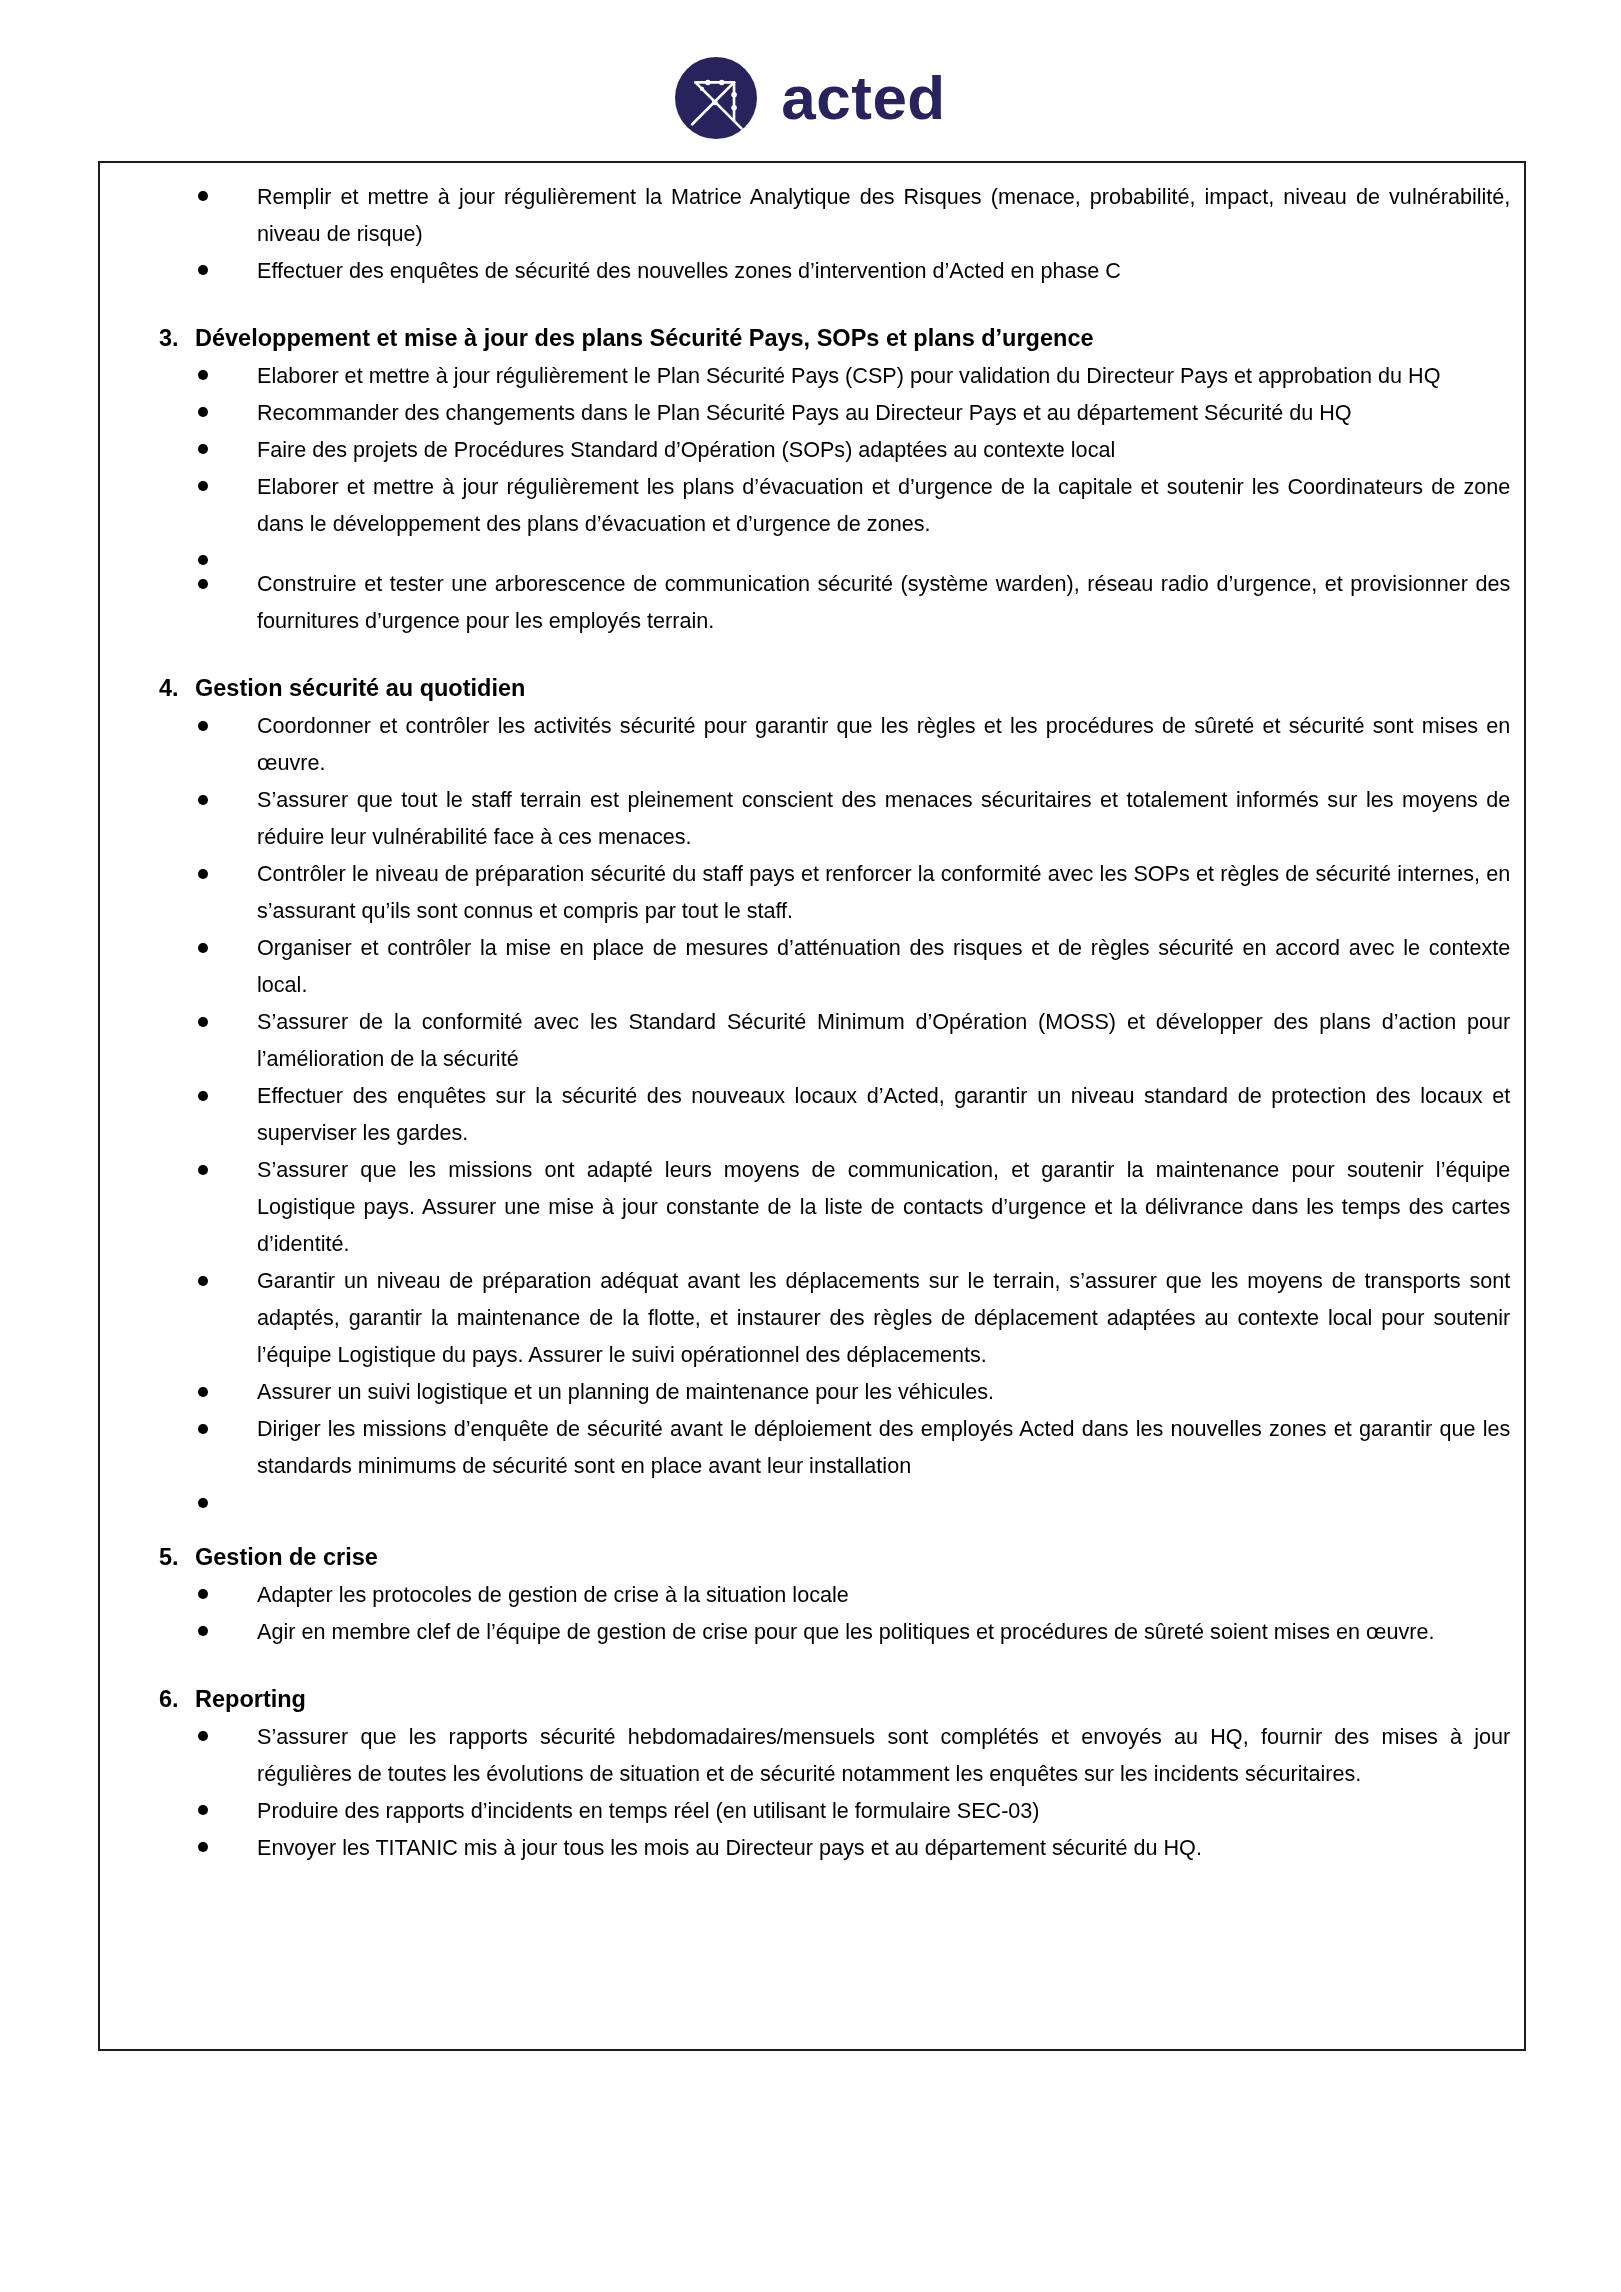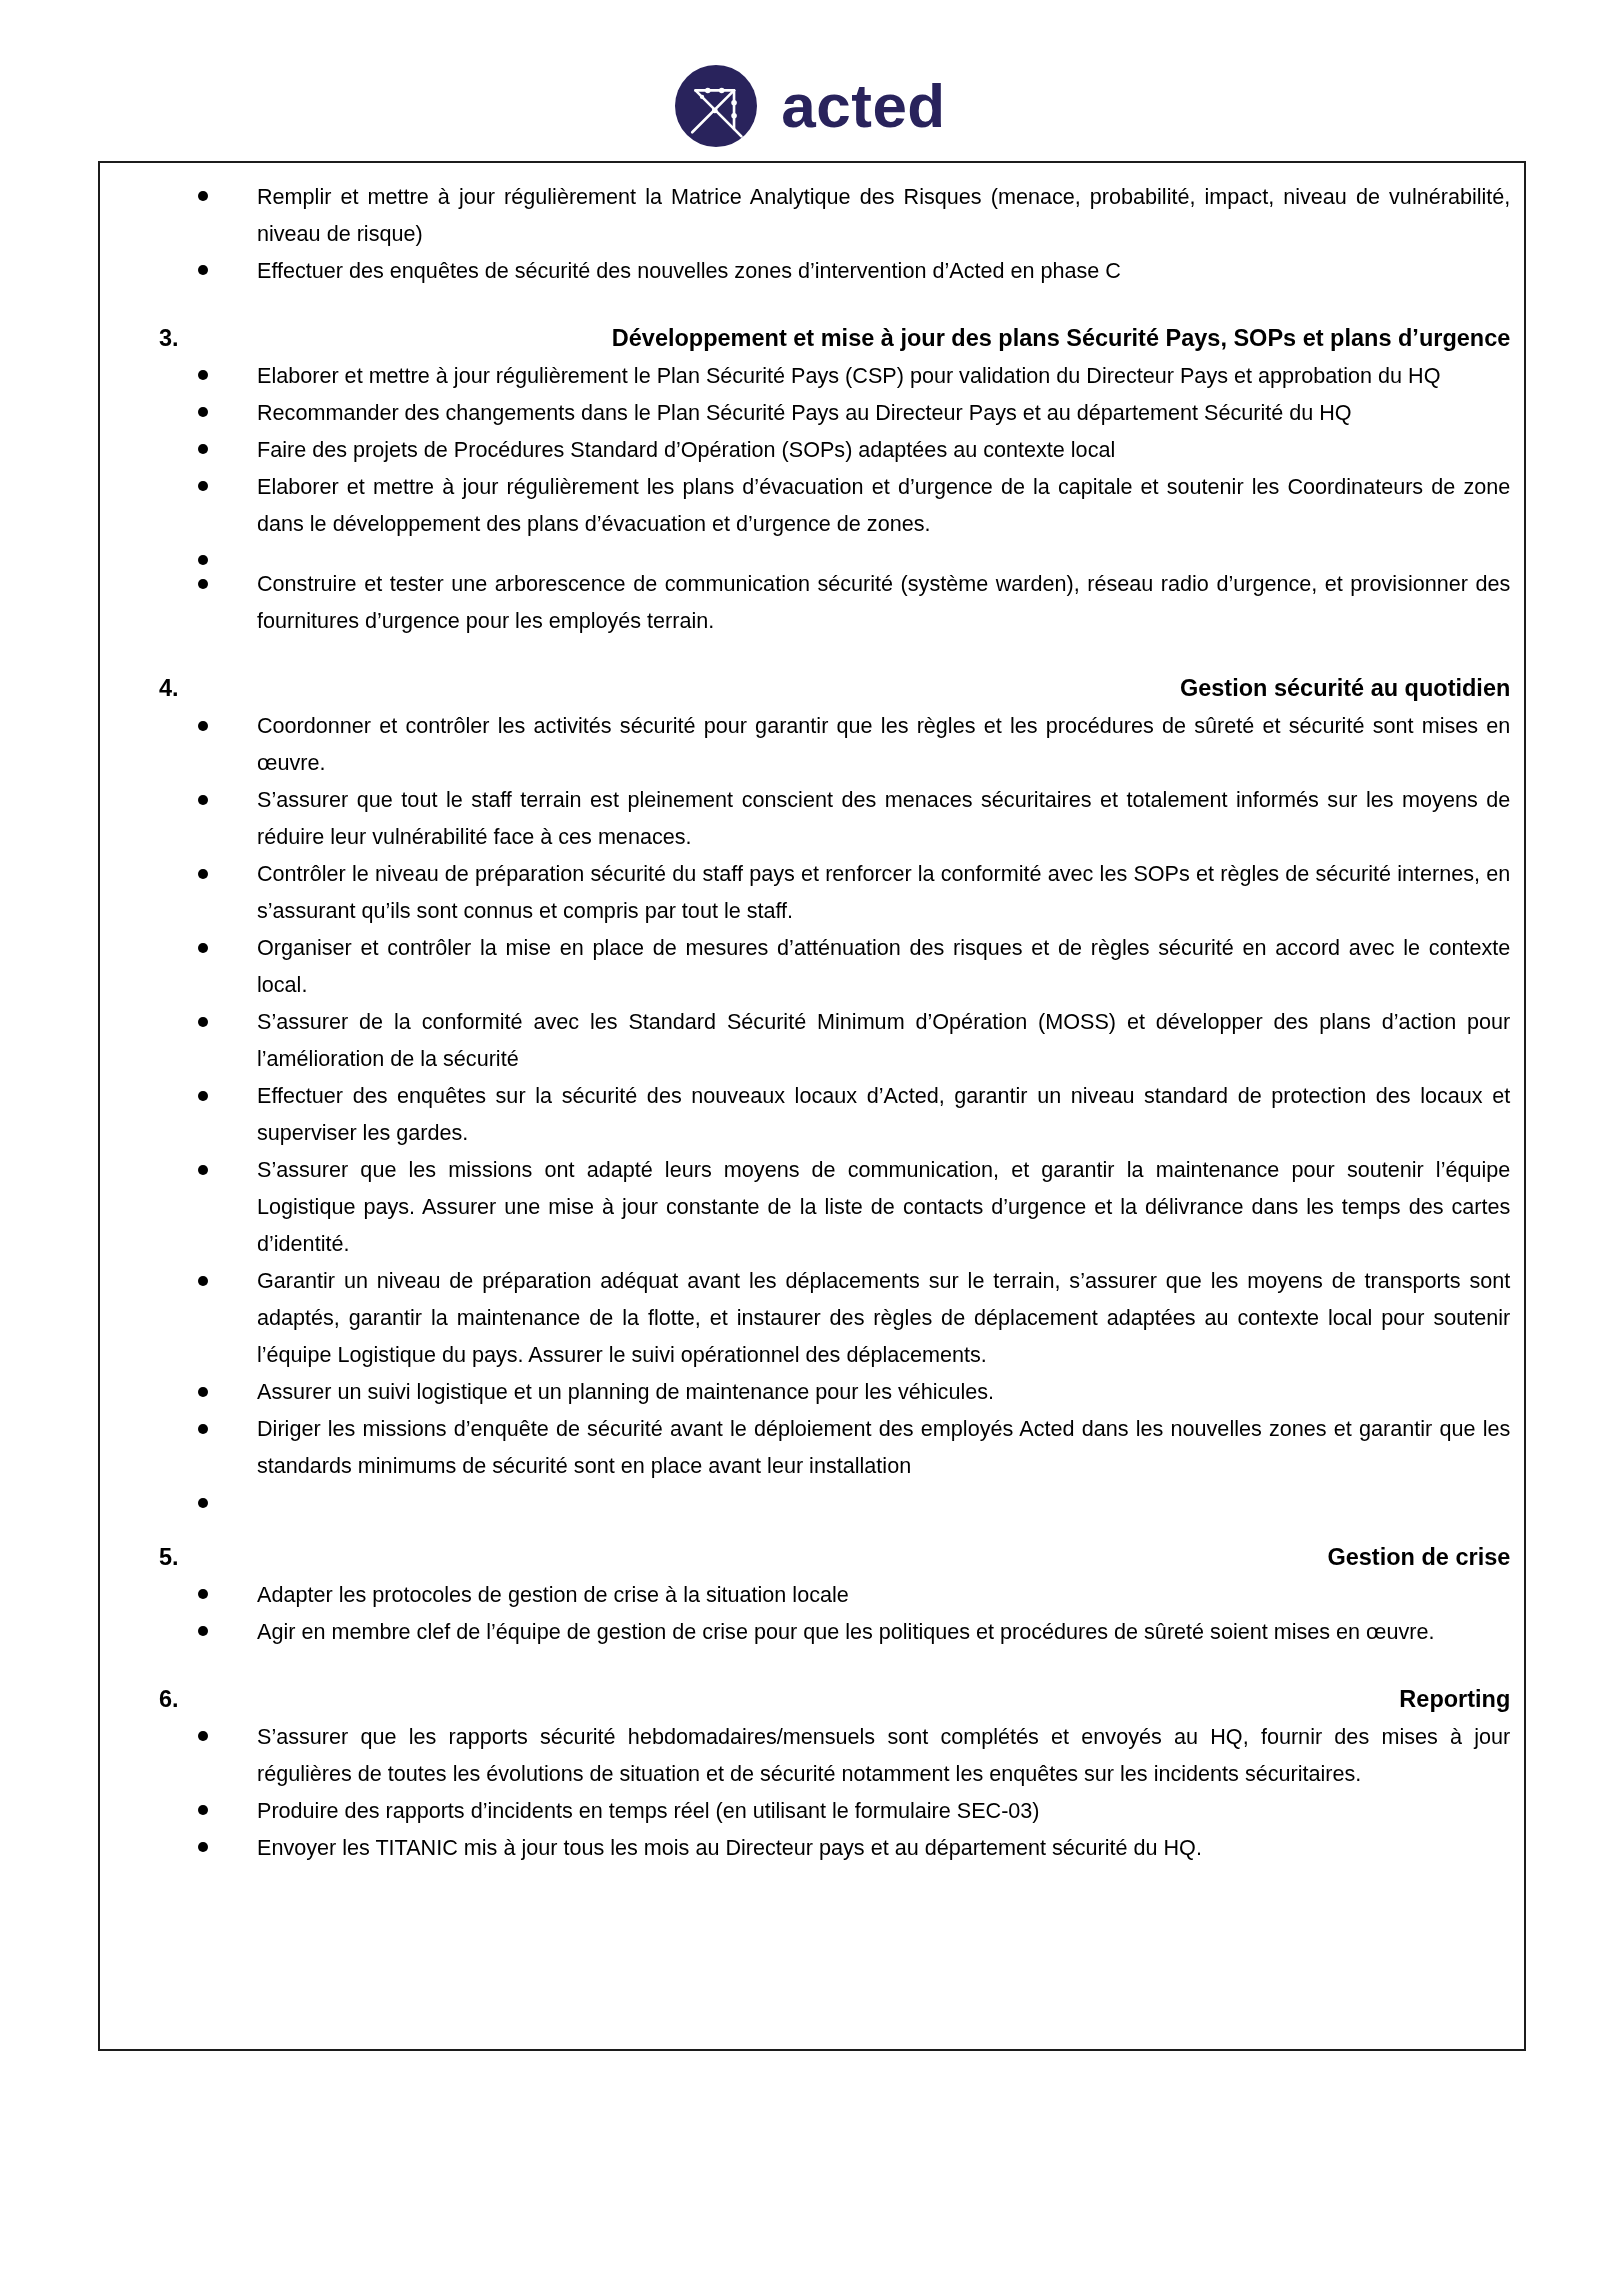--- a/index.html
+++ b/index.html
@@ -13,21 +13,21 @@
     overflow: hidden;
   }
   .logo {
     position: absolute;
     top: 57px;
     left: 0;
     width: 100%;
     height: 90px;
     display: flex;
     justify-content: center;
-    align-items: flex-end;
+    align-items: flex-start;
     gap: 24px;
   }
   .logo-icon { width: 82px; height: 82px; color: var(--brand, #29235c); }
   .logo-text {
     font-size: 62px;
     font-weight: 700;
     letter-spacing: 0.5px;
     color: var(--brand, #29235c);
     line-height: 82px;
   }
@@ -45,21 +45,21 @@
   .section { margin-top: 31px; }
   .section:first-child { margin-top: 0; }
   .section-heading {
     display: flex;
     font-weight: 700;
     font-size: 23.5px;
     line-height: 37px;
     padding-left: 59px;
   }
   .section-number { width: 36px; flex: 0 0 36px; }
-  .section-title { flex: 1; text-align: right; }
+  .section-title { flex: 1; }
   .bullet-row { display: flex; padding-left: 98px; }
   .bullet-cell { flex: 0 0 59px; width: 59px; }
   .bullet-dot {
     display: block;
     width: 9.8px;
     height: 9.8px;
     border-radius: 50%;
     background: #000000;
     margin-top: 13.7px;
   }

